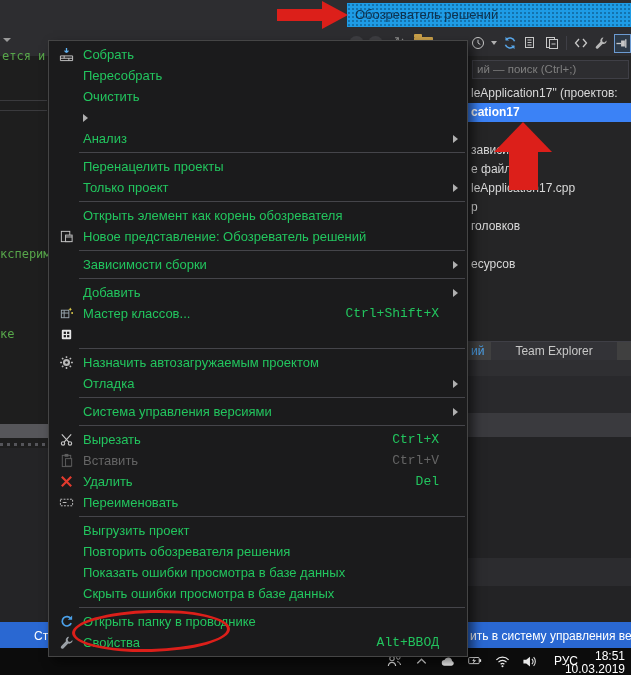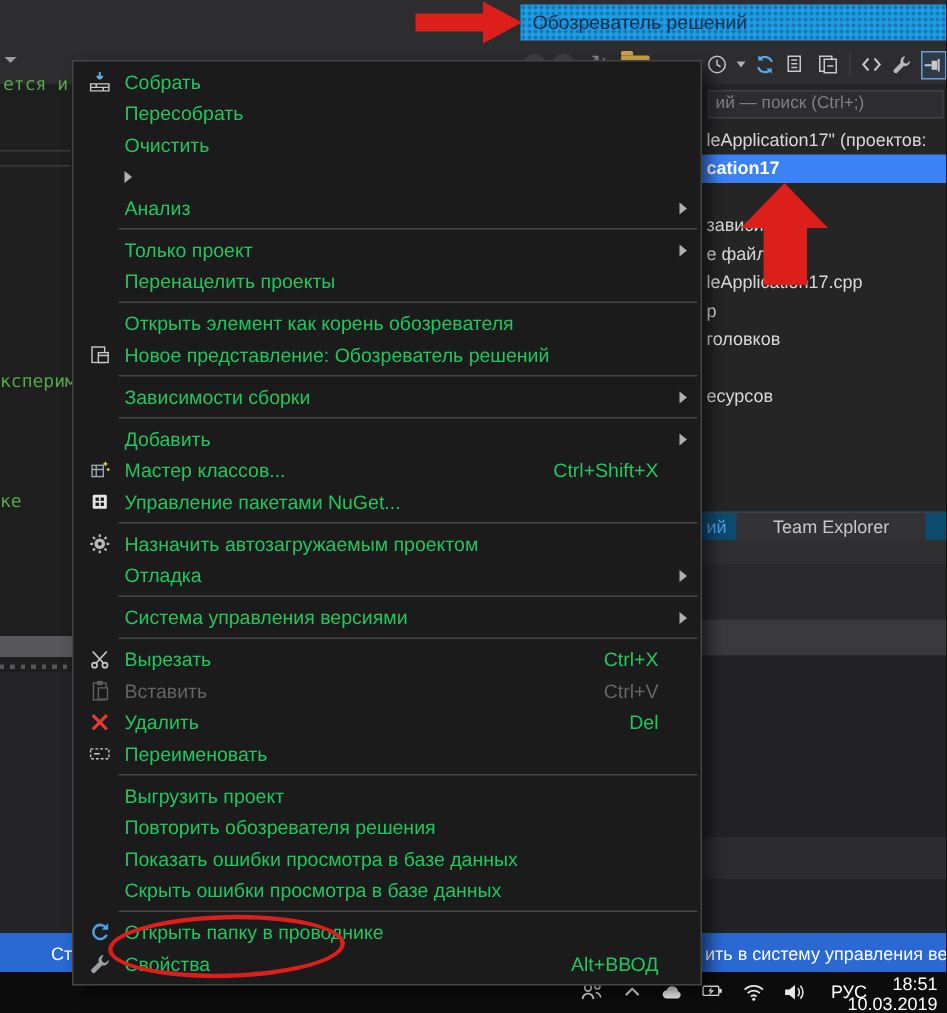--- a/index.html
+++ b/index.html
@@ -26,21 +26,21 @@
   .se-toolbar .pin-box{border:1px solid #6c9bd2;background:#2d3a48;width:19px;height:19px;box-sizing:border-box;}
   
   .right-panel{position:absolute;left:468px;top:56px;width:163px;height:566px;background:#252526;}
   .se-search{position:absolute;left:4px;top:4px;width:157px;height:19px;background:#2d2d30;border:1px solid #3f3f46;
              box-sizing:border-box;color:#7f7f7f;font-size:11.5px;line-height:17px;padding-left:4px;
              white-space:nowrap;overflow:hidden;}
   .tree{position:absolute;left:0;top:28px;width:163px;}
   .tree-row{height:19px;line-height:19px;font-size:12px;color:#d8d8d8;padding-left:3px;
             white-space:nowrap;overflow:hidden;}
   .tree-row.selected{background:#3b82f6;color:#fff;font-weight:bold;}
-  .se-tabs{position:absolute;left:0;top:285px;width:163px;height:19px;background:#0c4a6e;border-top:1px solid #3f3f46;
+  .se-tabs{position:absolute;left:0;top:285px;width:163px;height:19px;background:#404040;border-top:1px solid #3f3f46;
            display:flex;align-items:stretch;font-size:12px;}
   .se-tab-frag{color:#4ba0e8;line-height:19px;padding:0 4px 0 3px;}
   .se-tab{background:#333337;color:#c8c8c8;line-height:19px;padding:0 24px;margin-left:3px;}
   .band{position:absolute;left:0;width:163px;}
   
   .editor-frag{position:absolute;font-family:"DejaVu Sans Mono",monospace;font-size:12px;color:#57a64a;white-space:nowrap;}
   .editor-line{position:absolute;left:0;width:47px;height:1px;background:#3a3a3d;}
   .gray-band{position:absolute;left:0;top:424px;width:48px;height:14px;background:#56565a;}
   .dot-strip{position:absolute;left:0;top:443px;width:48px;height:3px;
              background:repeating-linear-gradient(90deg,#55555a 0 3px,transparent 3px 7px);}
@@ -53,21 +53,21 @@
   .tray{position:absolute;right:93px;top:5px;display:flex;gap:9px;align-items:center;}
   .tray .icon{width:18px;height:16px;display:inline-flex;align-items:center;justify-content:center;}
   .tb-lang{position:absolute;right:53px;top:6px;font-size:12px;color:#fff;}
   .tb-clock{position:absolute;right:6px;top:2px;font-size:12px;color:#fff;text-align:right;line-height:13px;}
   
   .context-menu{position:absolute;left:48px;top:40px;width:420px;background:#1b1b1c;border:1px solid #454545;
                 box-sizing:border-box;padding:3px 0;z-index:10;box-shadow:5px 5px 10px rgba(0,0,0,.55);}
   .menu-item{position:relative;height:21px;display:flex;align-items:center;font-size:13px;color:#22c55e;}
   .menu-item .mi-icon{width:34px;display:inline-flex;justify-content:center;align-items:center;flex:0 0 34px;}
   .menu-item .mi-label{flex:1;white-space:nowrap;overflow:hidden;}
-  .menu-item .mi-shortcut{margin-right:14px;white-space:nowrap;}
+  .menu-item .mi-shortcut{margin-right:14px;white-space:nowrap;font-family:Liberation Mono, monospace;}
   .menu-item .mi-arrow-cell{width:14px;flex:0 0 14px;display:flex;align-items:center;}
   .submenu-arrow{width:0;height:0;border-top:4px solid transparent;border-bottom:4px solid transparent;border-left:5px solid #b0b0b0;}
   .menu-item.disabled{color:#656565;}
   .menu-separator{height:1px;background:#45454a;margin:3px 2px 3px 30px;}
   
   .annot{position:absolute;z-index:30;pointer-events:none;}
   .arrow-right-shaft{left:277px;top:9px;width:46px;height:12px;background:#dc1f1a;}
   .arrow-right-head{left:322px;top:1px;width:0;height:0;border-top:14px solid transparent;
                     border-bottom:14px solid transparent;border-left:26px solid #dc1f1a;}
   .arrow-up-head{left:494px;top:122px;width:0;height:0;border-left:29px solid transparent;
@@ -259,29 +259,29 @@
       <div class="menu-item">
         <span class="mi-icon"></span>
         <span class="mi-label">Анализ</span>
         <span class="mi-arrow-cell">
           <span class="submenu-arrow"></span>
         </span>
       </div>
       <div class="menu-separator"></div>
       <div class="menu-item">
         <span class="mi-icon"></span>
+        <span class="mi-label">Перенацелить проекты</span>
+        <span class="mi-arrow-cell"></span>
+      </div>
+      <div class="menu-item">
+        <span class="mi-icon"></span>
         <span class="mi-label">Только проект</span>
         <span class="mi-arrow-cell">
           <span class="submenu-arrow"></span>
         </span>
-      </div>
-      <div class="menu-item">
-        <span class="mi-icon"></span>
-        <span class="mi-label">Перенацелить проекты</span>
-        <span class="mi-arrow-cell"></span>
       </div>
       <div class="menu-separator"></div>
       <div class="menu-item">
         <span class="mi-icon"></span>
         <span class="mi-label">Открыть элемент как корень обозревателя</span>
         <span class="mi-arrow-cell"></span>
       </div>
       <div class="menu-item">
         <span class="mi-icon">
           <svg width="15" height="15" viewBox="0 0 16 16" xmlns="http://www.w3.org/2000/svg">
@@ -325,21 +325,20 @@
       <div class="menu-item">
         <span class="mi-icon">
           <svg width="15" height="15" viewBox="0 0 16 16" xmlns="http://www.w3.org/2000/svg">
             <rect x="3" y="3" width="10" height="10" rx="1" fill="#e6e6e6"></rect>
             <rect x="5" y="5" width="2.4" height="2.4" fill="#1b1b1c"></rect>
             <rect x="8.6" y="5" width="2.4" height="2.4" fill="#1b1b1c"></rect>
             <rect x="5" y="8.6" width="2.4" height="2.4" fill="#1b1b1c"></rect>
             <rect x="8.6" y="8.6" width="2.4" height="2.4" fill="#1b1b1c"></rect>
           </svg>
         </span>
-        <span class="mi-label">Управление пакетами NuGet...</span>
         <span class="mi-arrow-cell"></span>
       </div>
       <div class="menu-separator"></div>
       <div class="menu-item">
         <span class="mi-icon">
           <svg width="15" height="15" viewBox="0 0 16 16" xmlns="http://www.w3.org/2000/svg">
             <path d="M8 1.2v2M8 12.8v2M1.2 8h2M12.8 8h2M3.2 3.2l1.4 1.4M11.4 11.4l1.4 1.4M12.8 3.2l-1.4 1.4M4.6 11.4l-1.4 1.4" stroke="#b8b8b8" stroke-width="1.6"></path>
             <circle cx="8" cy="8" r="3.8" fill="#b8b8b8"></circle>
             <circle cx="8" cy="8" r="1.4" fill="#1b1b1c"></circle>
           </svg>

